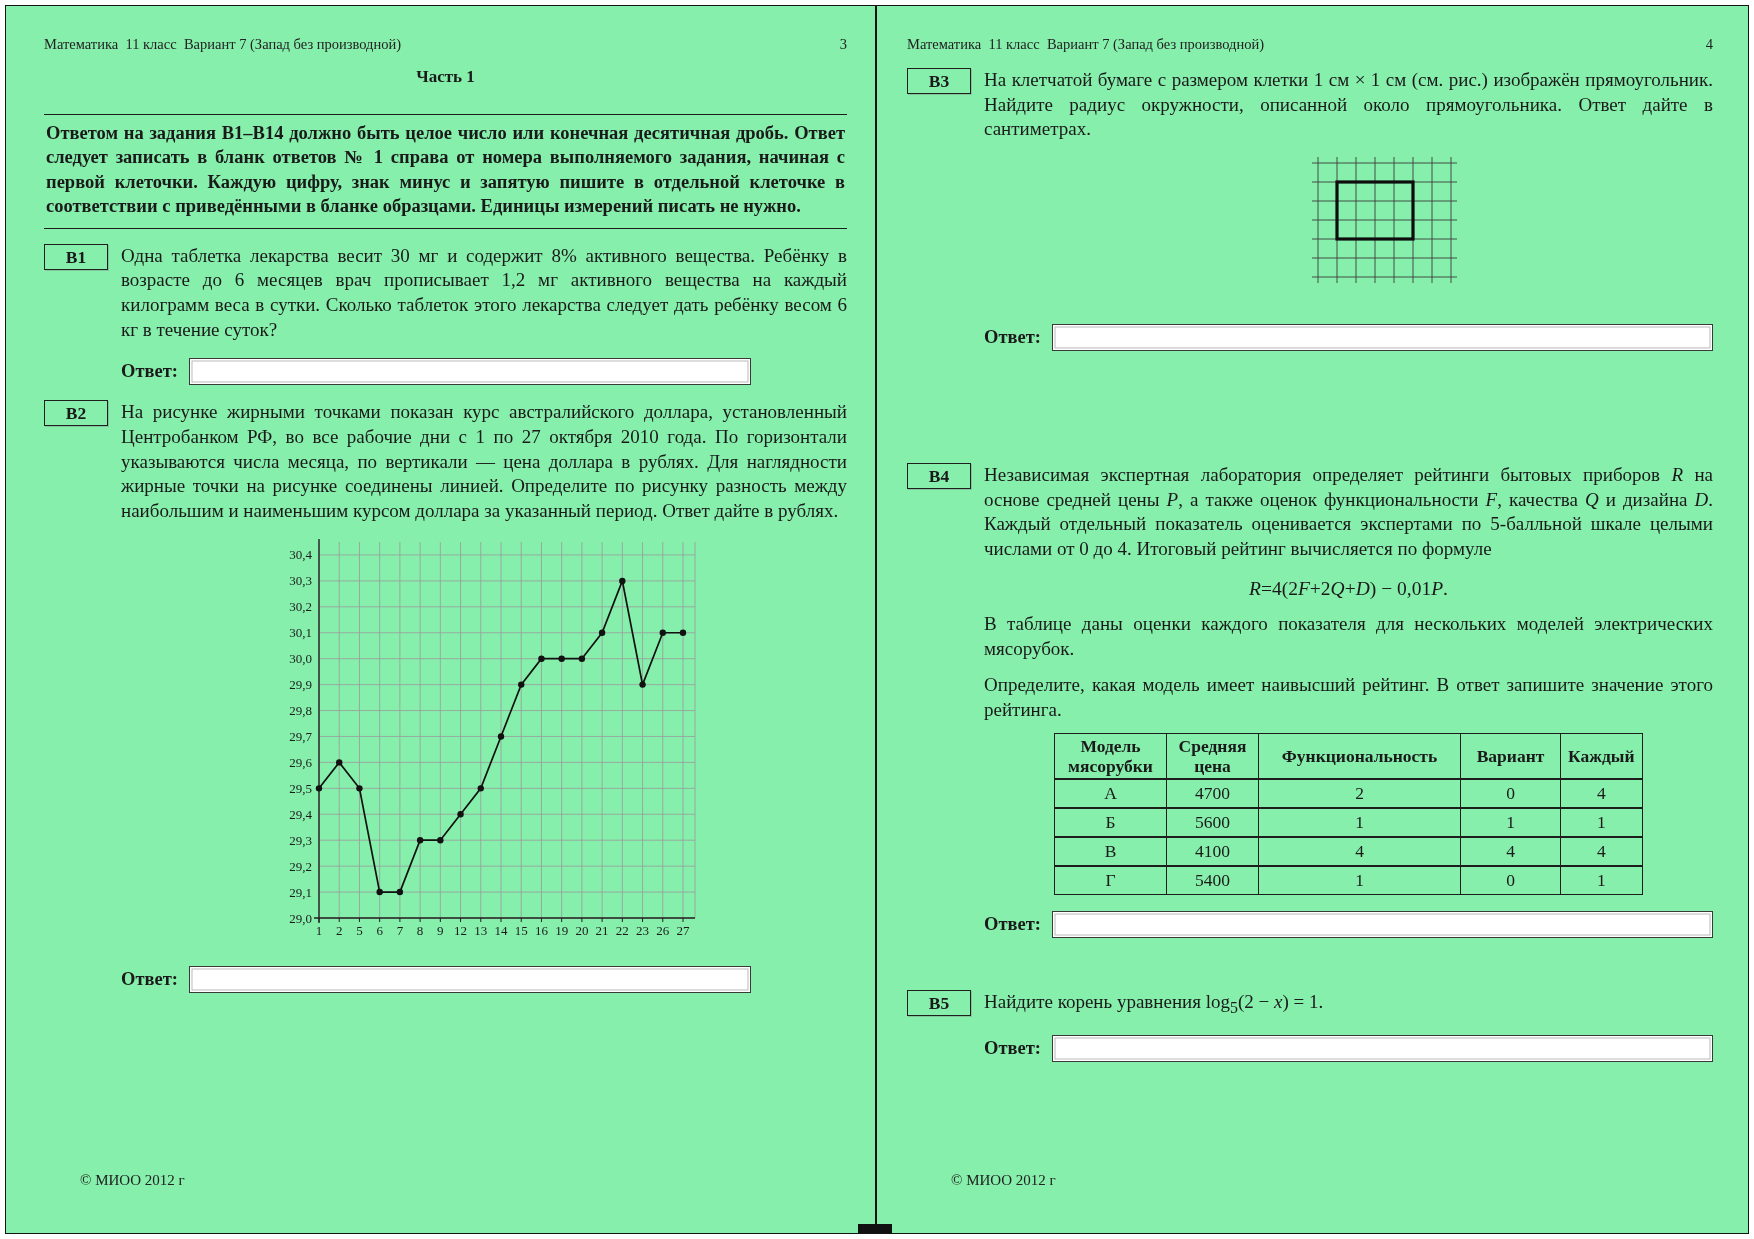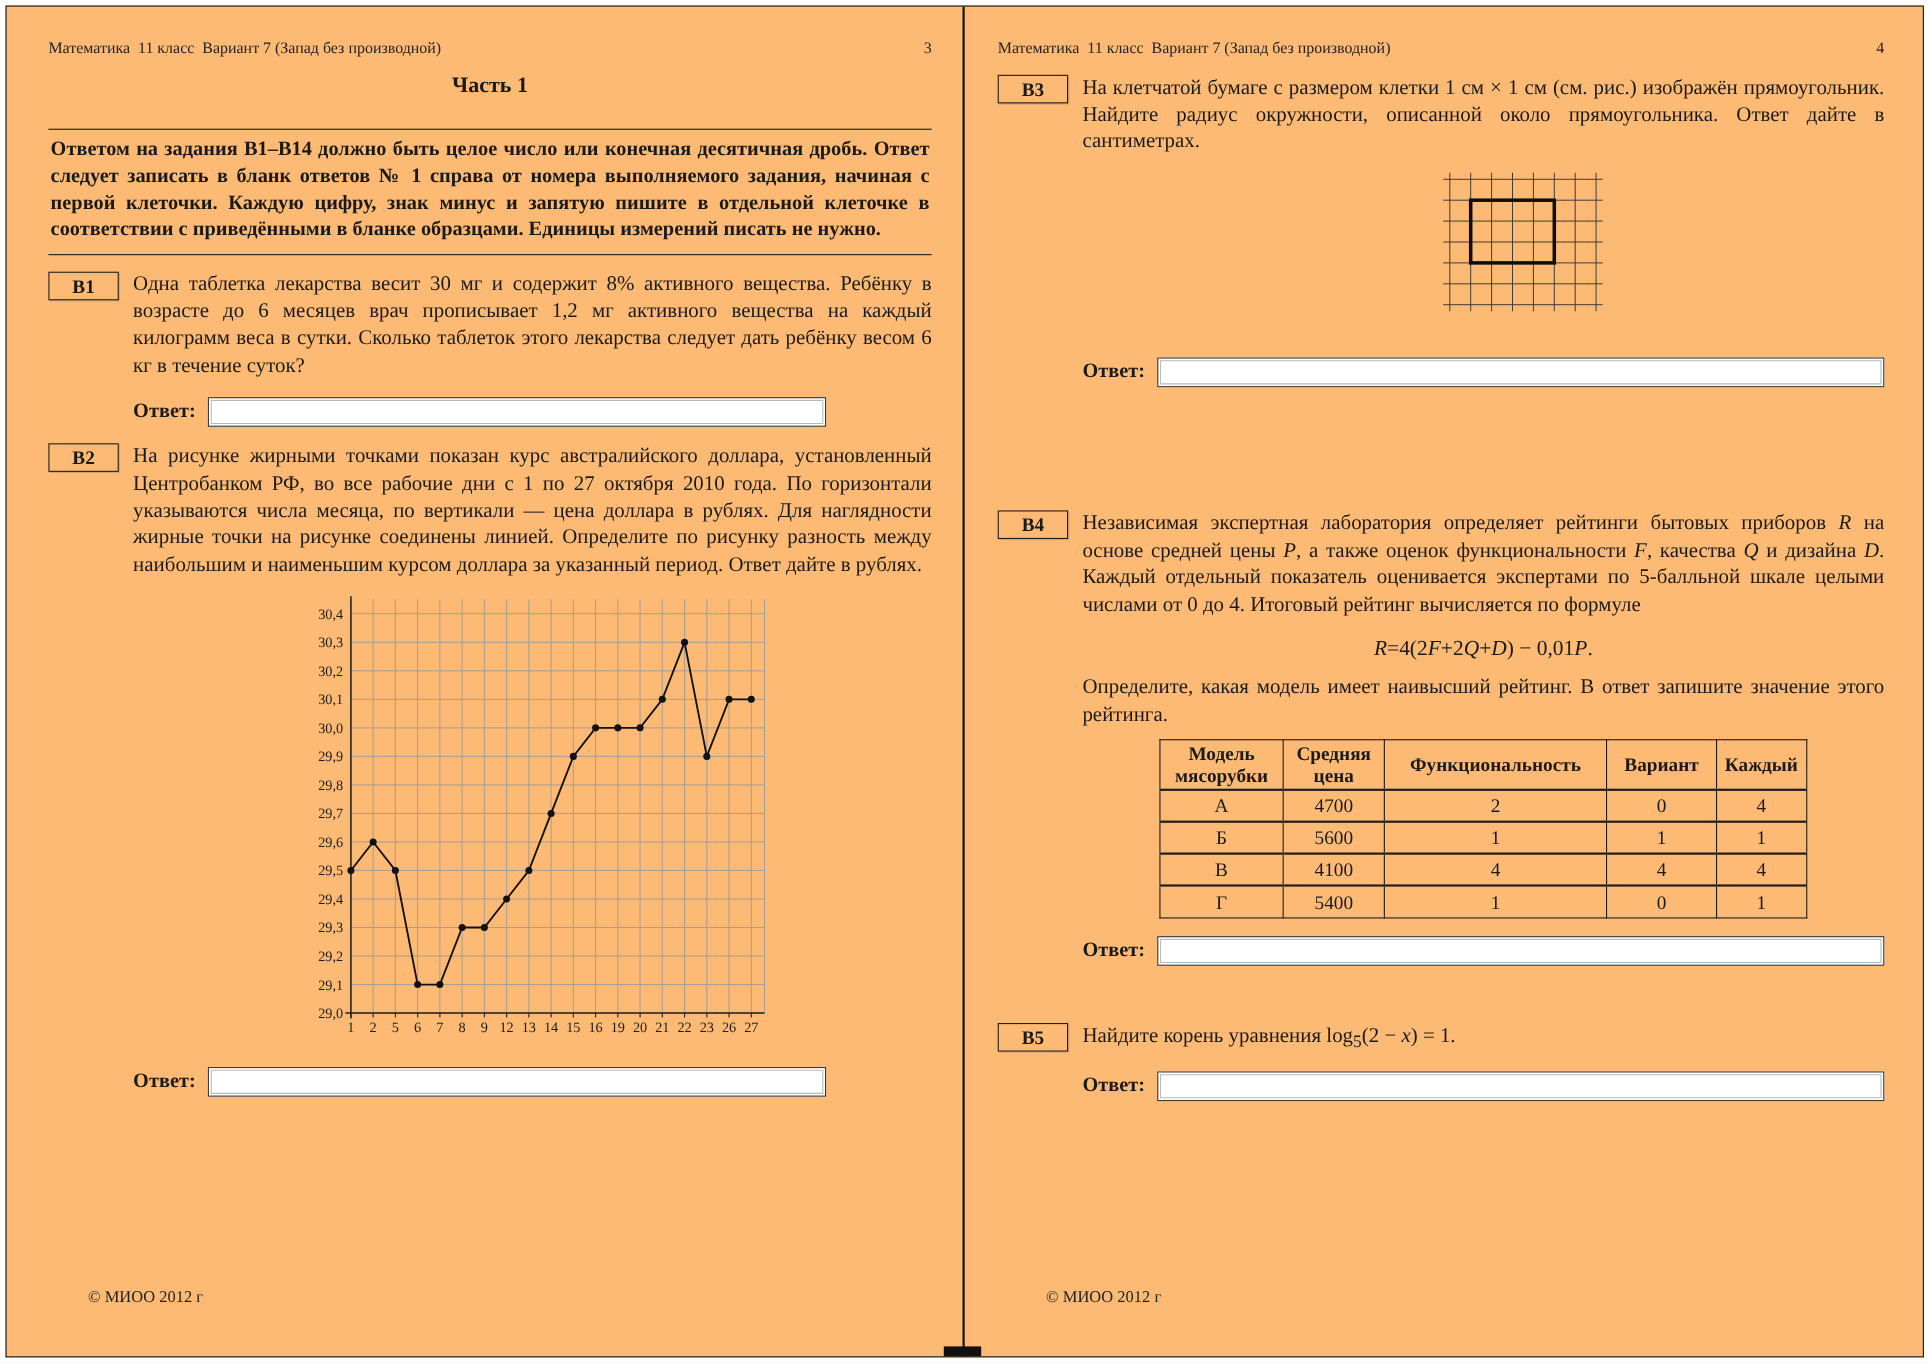--- a/index.html
+++ b/index.html
@@ -1,30 +1,30 @@
 <!DOCTYPE html>
 <html><head>
 <meta charset="utf-8">
 <style>
   * { margin:0; padding:0; box-sizing:border-box; }
   body {
     width:1754px; height:1239px; position:relative; overflow:hidden;
     background:#ffffff; color:#1a1a1a;
     font-family:"Liberation Serif","DejaVu Serif",serif;
   }
-  .sheet { position:absolute; inset:5px; border:1.5px solid #141414; background:#fdba74;padding-left:12px; }
+  .sheet { position:absolute; inset:5px; border:1.5px solid #141414; background:#86efac;padding-left:12px; }
   .divider { position:absolute; left:869px; top:0; bottom:0; width:1.5px; background:#141414; }
   .binding-mark { position:absolute; left:852px; bottom:0; width:34px; height:9px; background:#111; }
 
   .page { position:absolute; top:0; bottom:0; }
   .page-left  { left:0;     width:869px; padding:30px 28px 0 38px; }
   .page-right { left:871px; width:878px; padding:30px 42px 0 30px; }
 
   .page-header { display:flex; justify-content:space-between; font-size:14.5px; white-space:pre-wrap; color:#222; }
-  .part-title { margin-top:14px; text-align:center; font-weight:bold; font-size:20px; }
+  .part-title { margin-top:14px; text-align:center; font-weight:bold; font-size:17px; }
 
   .instructions {
     margin-top:27px; padding:6px 2px 9px;
     border-top:1.6px solid #1d1d1d; border-bottom:1.6px solid #1d1d1d;
     font-weight:bold; font-size:18.5px; line-height:1.32; text-align:justify;
   }
 
   .task { display:flex; gap:13px; margin-top:15px; }
   .task-num {
     flex:none; width:64px; height:26px; border:1.3px solid #1f1f1f;
@@ -259,20 +259,21 @@
           <div class="answer-box"></div>
         </div>
       </div>
     </div>
 
     <div class="task gap-b4">
       <div class="task-num">В4</div>
       <div class="task-body">
         <p class="task-text"><span>Независимая экспертная лаборатория определяет рейтинги бытовых приборов </span><span style="font-style: italic;">R</span><span> на основе средней цены </span><span style="font-style: italic;">P</span><span>, а также оценок функциональности </span><span style="font-style: italic;">F</span><span>, качества </span><span style="font-style: italic;">Q</span><span> и дизайна </span><span style="font-style: italic;">D</span><span>. Каждый отдельный показатель оценивается экспертами по 5-балльной шкале целыми числами от 0 до 4. Итоговый рейтинг вычисляется по формуле</span></p>
         <div class="formula"><span style="font-style: italic;">R</span><span>=4(2</span><span style="font-style: italic;">F</span><span>+2</span><span style="font-style: italic;">Q</span><span>+</span><span style="font-style: italic;">D</span><span>) − 0,01</span><span style="font-style: italic;">P</span><span>.</span></div>
+        <p class="para">В таблице даны оценки каждого показателя для нескольких моделей электрических мясорубок.</p>
         <p class="para">Определите, какая модель имеет наивысший рейтинг. В ответ запишите значение этого рейтинга.</p>
 
         <table class="b4-table">
           <thead>
             <tr>
               <th class="col-model">Модель мясорубки</th>
               <th class="col-price">Средняя цена</th>
               <th class="col-func">Функциональность</th>
               <th class="col-qual">Вариант</th>
               <th class="col-design">Каждый</th>

